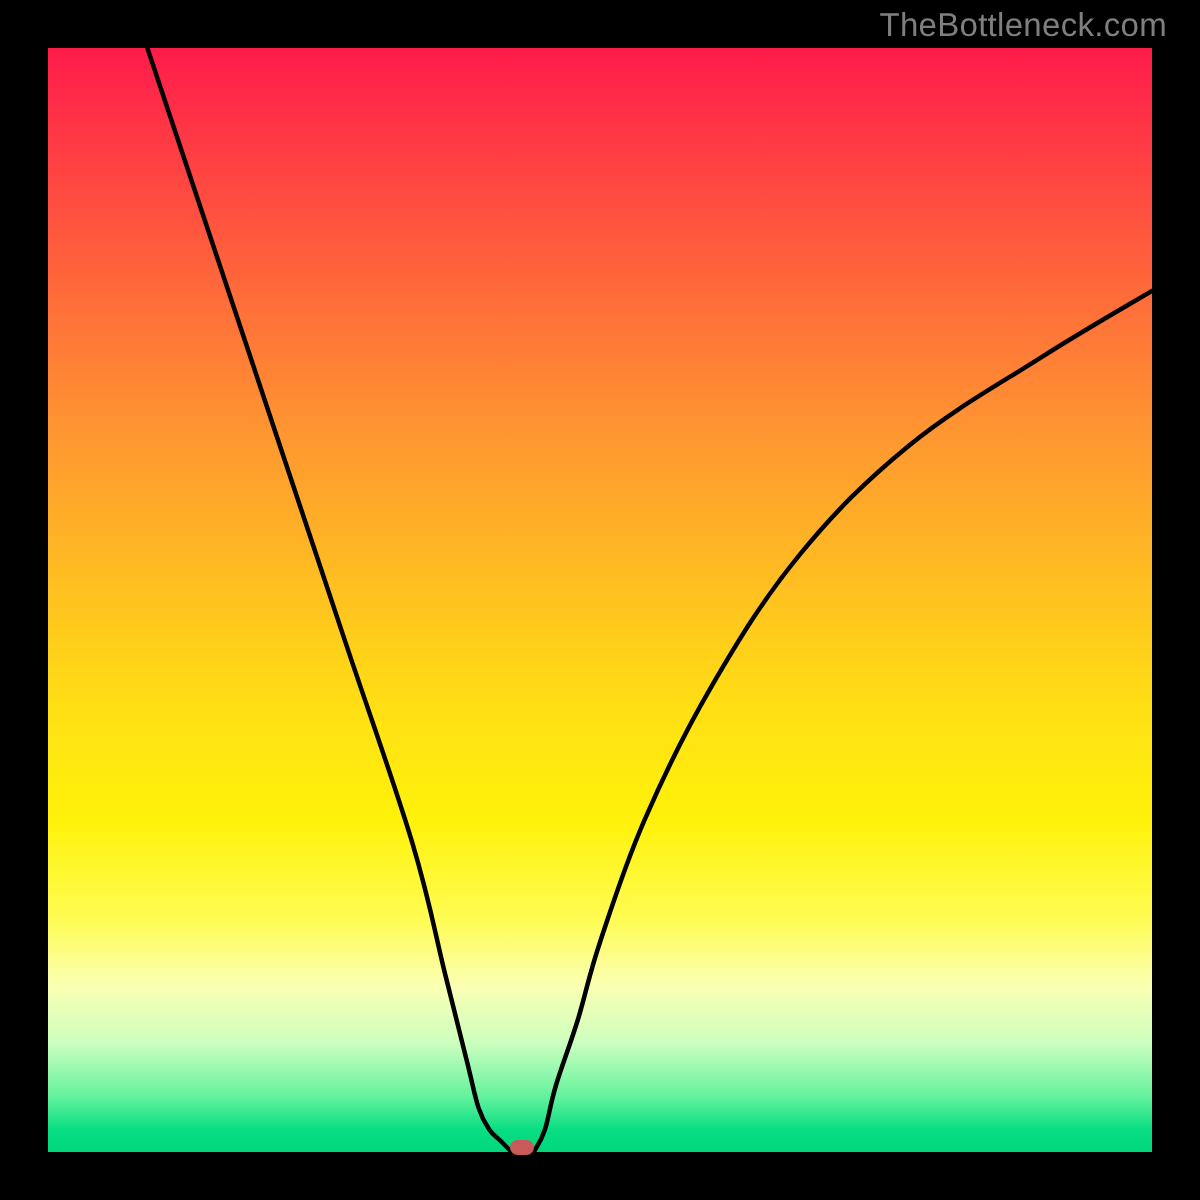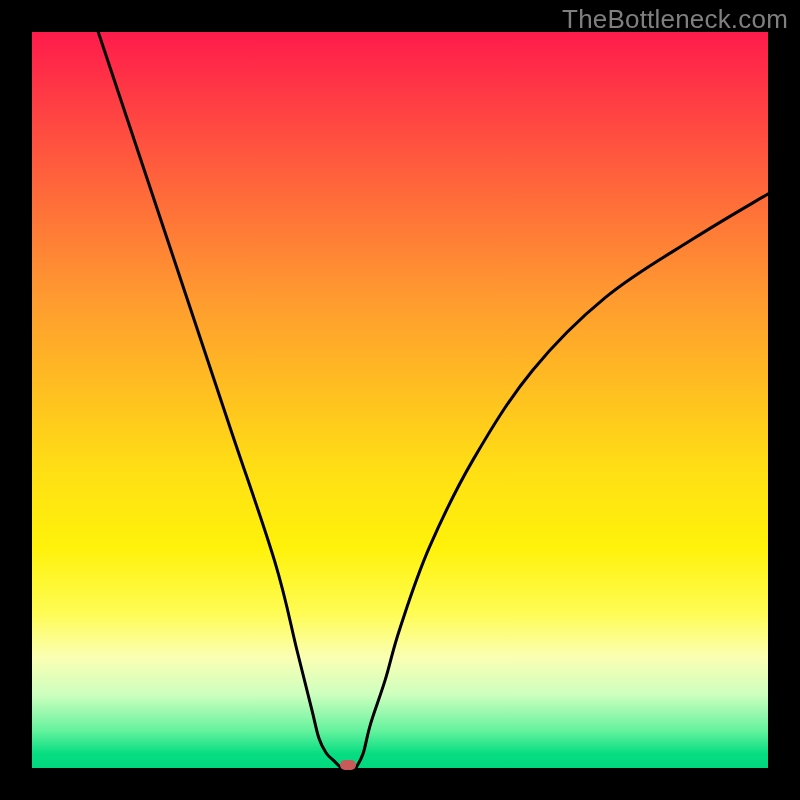--- a/index.html
+++ b/index.html
@@ -51,23 +51,23 @@
     position: absolute;
     width: 16px;
     height: 10px;
     background: #c95a5a;
     border-radius: 5px;
     transform: translate(-50%, -50%);
   }
   .watermark {
     position: absolute;
     top: 4px;
-    right: 12px;
+    right: 22px;
     color: #7f7f7f;
-    font-size: 26px;
+    font-size: 22px;
     letter-spacing: 0.2px;
     font-weight: 500;
     user-select: none;
   }
 </style>
 </head>
 <body>
 
 <div class="frame">
 

